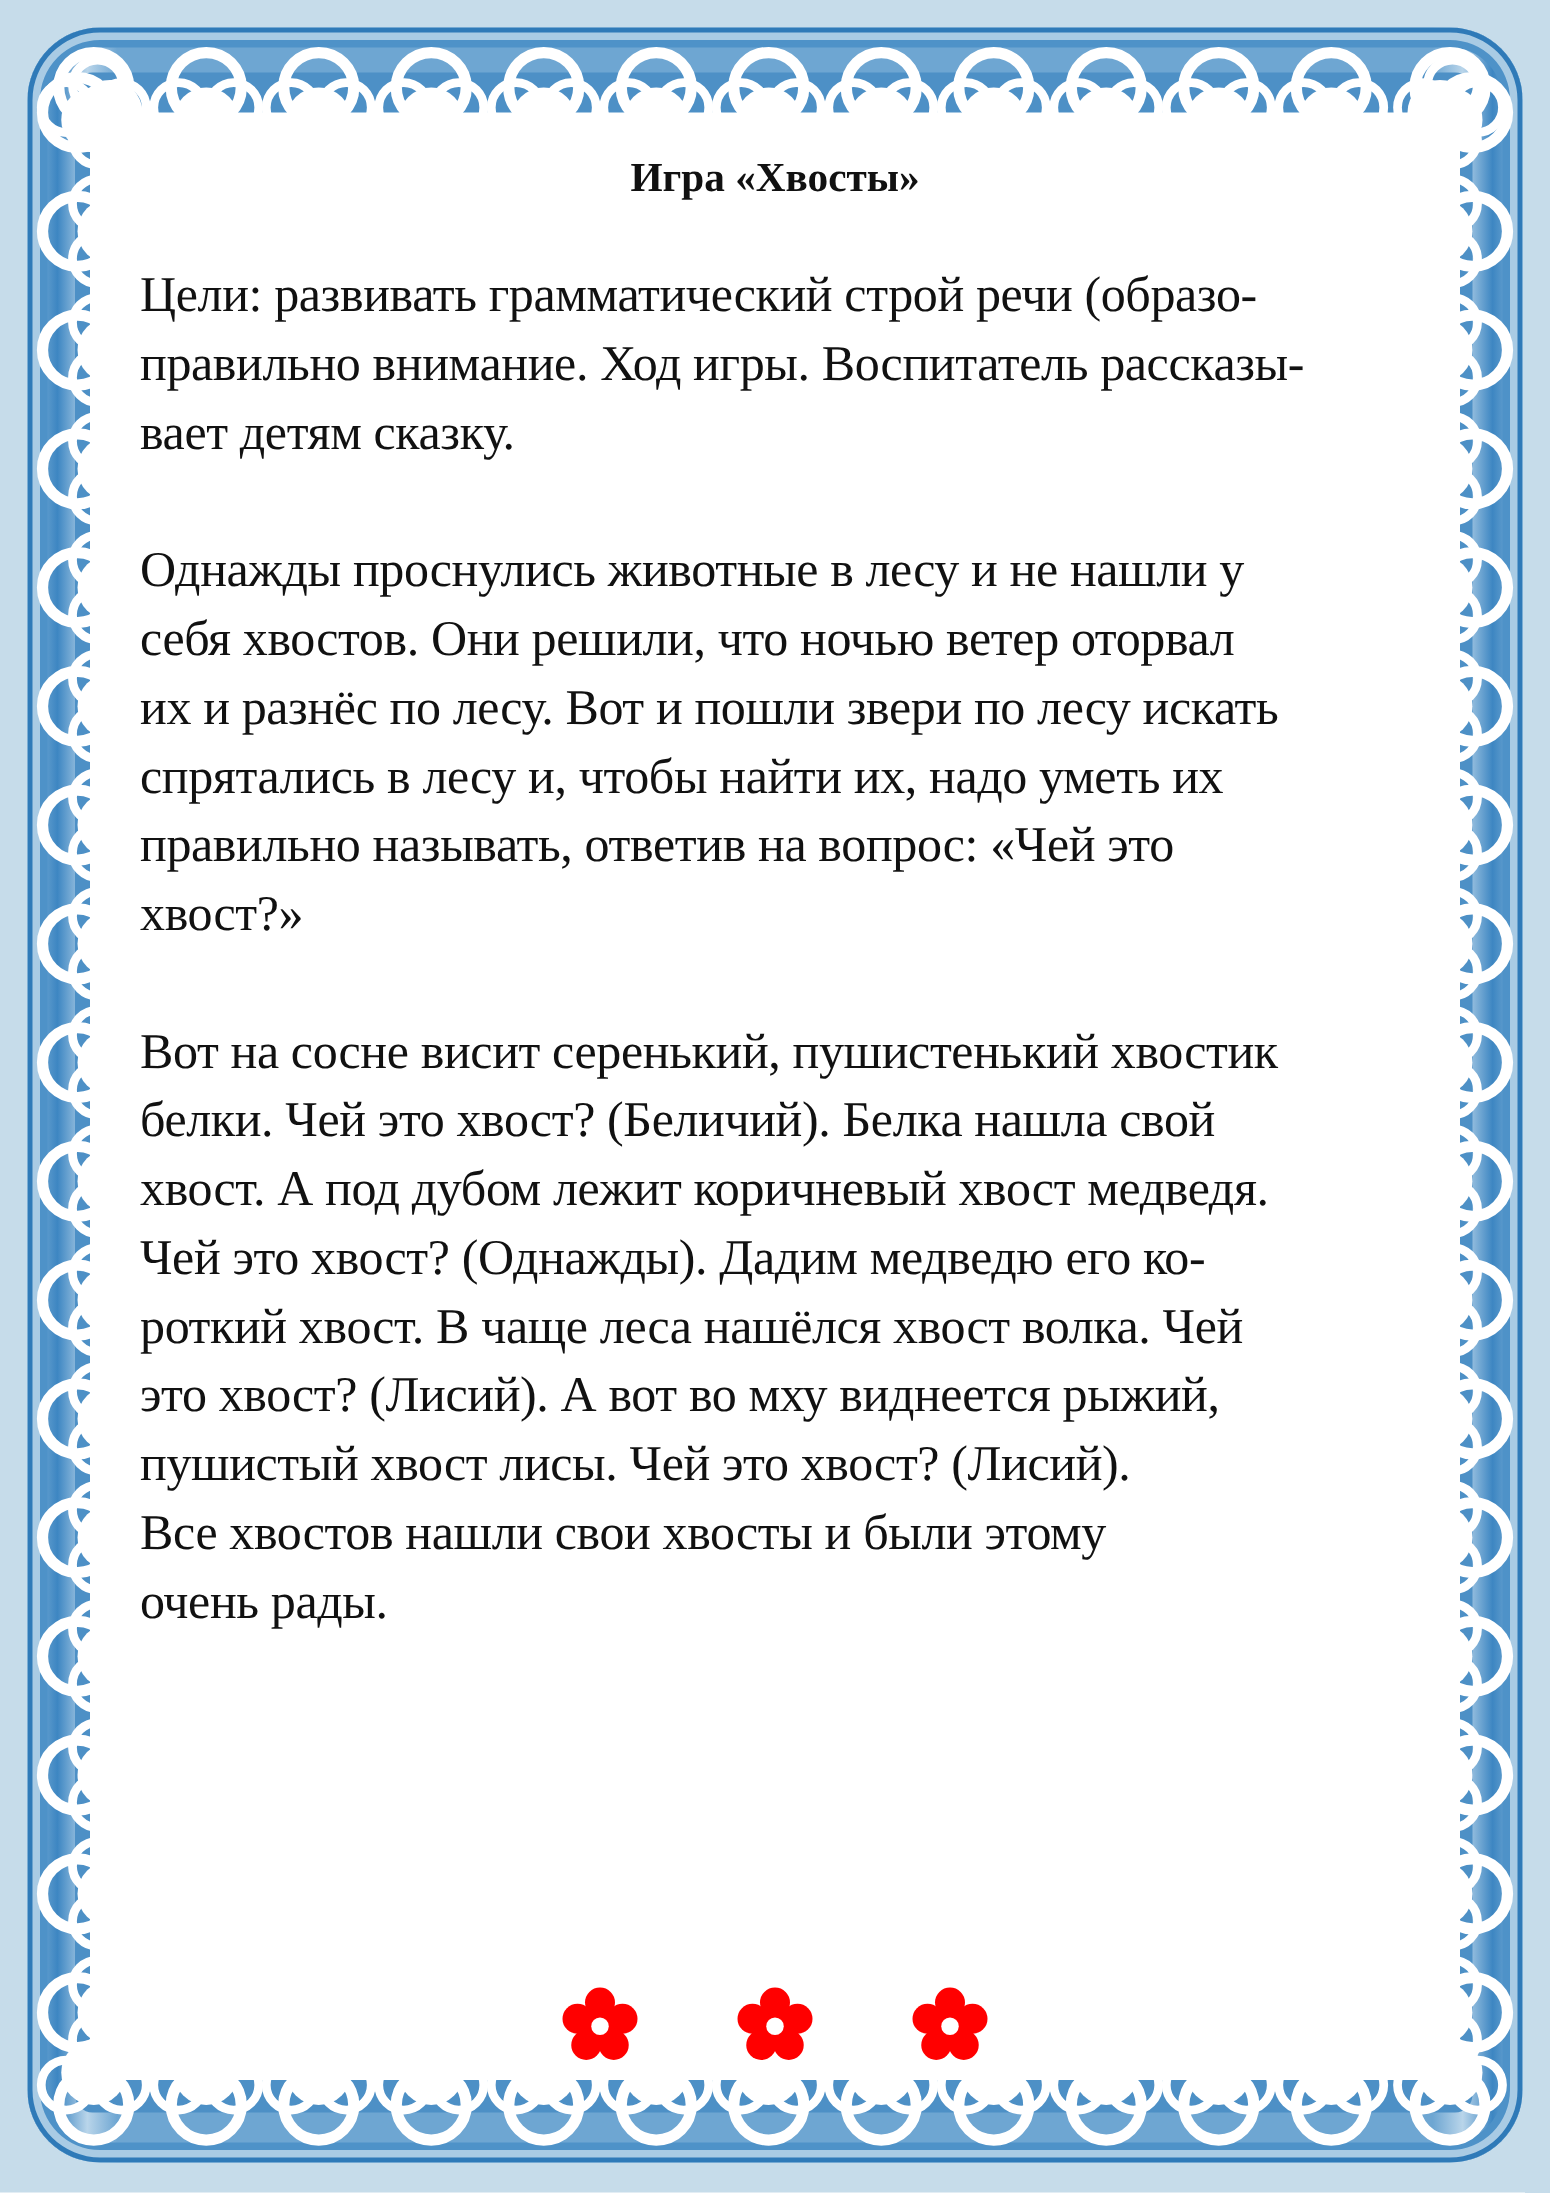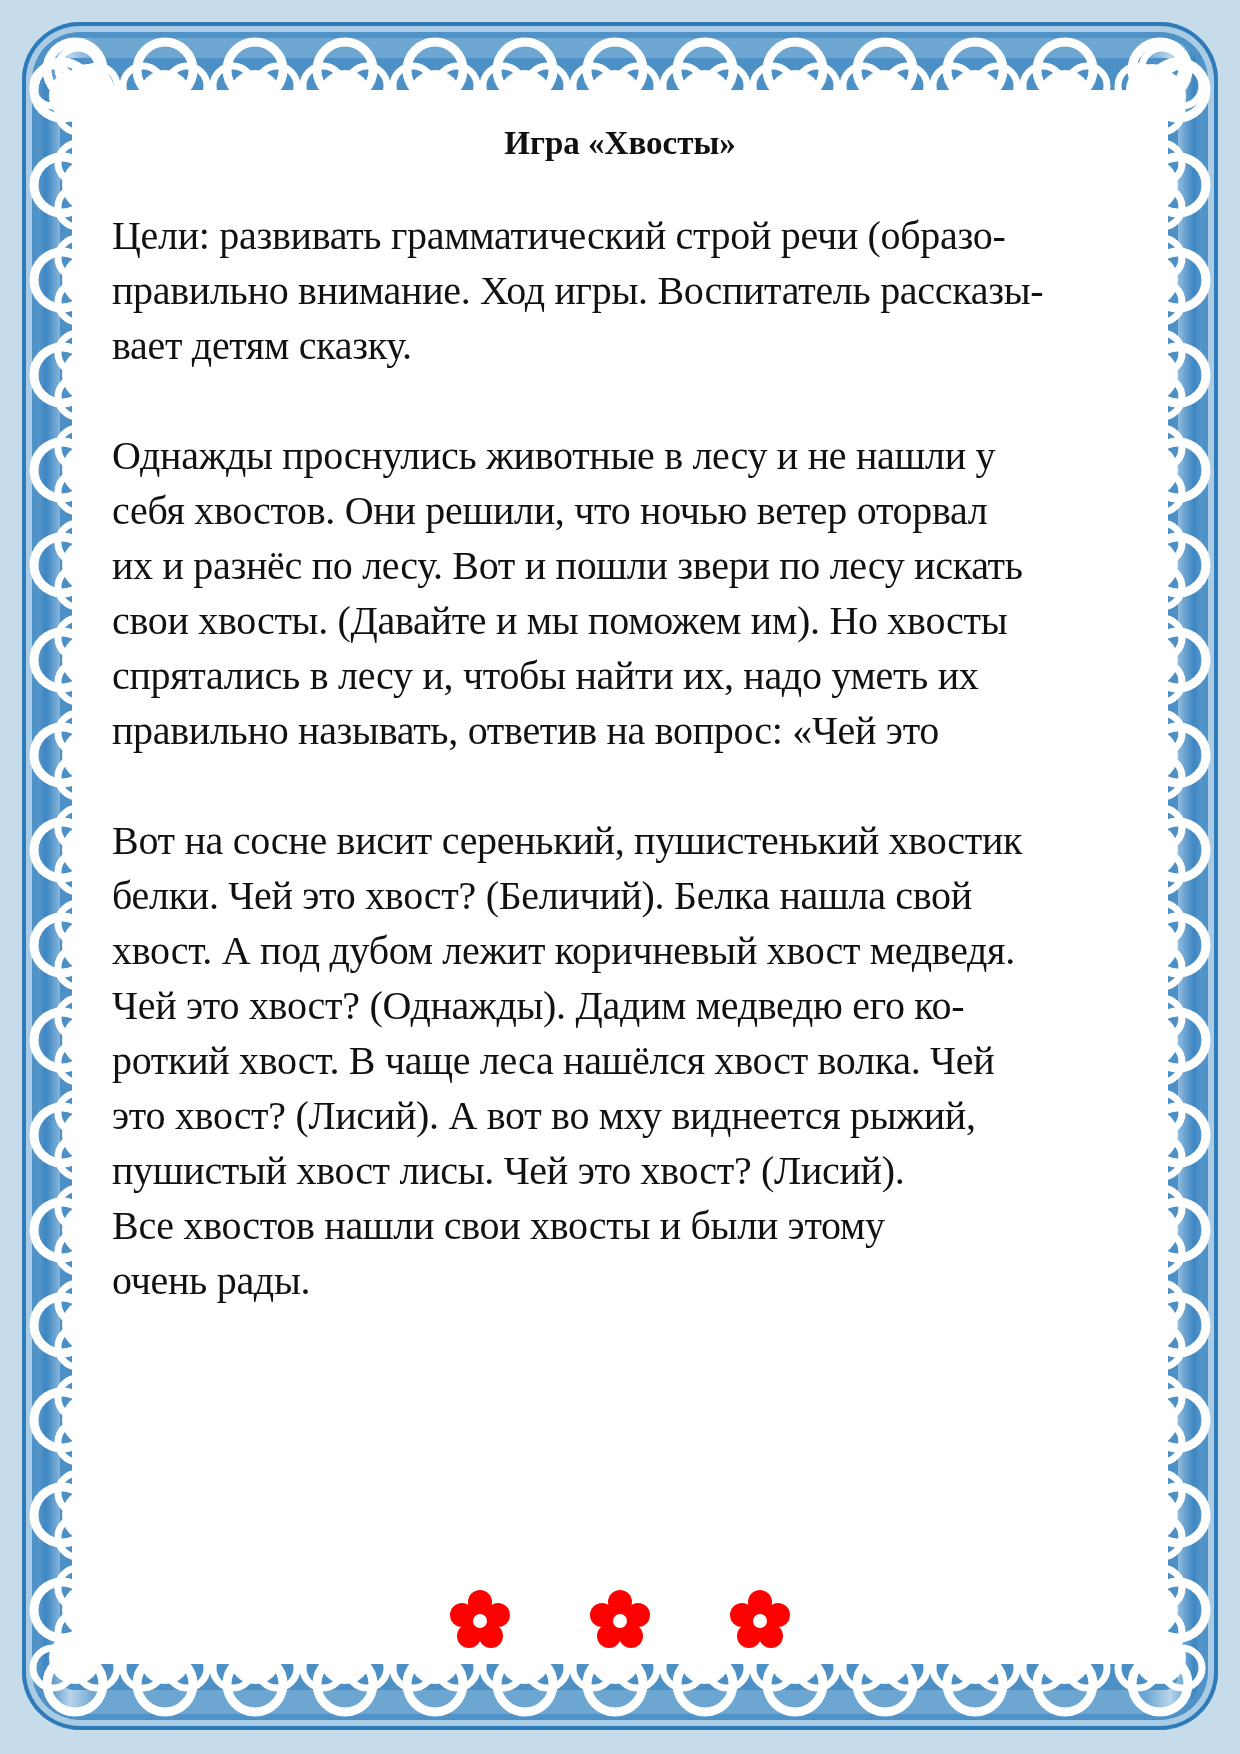--- a/index.html
+++ b/index.html
@@ -150,23 +150,23 @@
   <p>
     <span class="line">Цели: развивать грамматический строй речи (образо-</span>
     <span class="line">правильно внимание. Ход игры. Воспитатель рассказы-</span>
     <span class="line">вает детям сказку.</span>
   </p>
   <div class="para-gap"></div>
   <p>
     <span class="line">Однажды проснулись животные в лесу и не нашли у</span>
     <span class="line">себя хвостов. Они решили, что ночью ветер оторвал</span>
     <span class="line">их и разнёс по лесу. Вот и пошли звери по лесу искать</span>
-    <span class="line">свои хвосты. (Давайте и мы поможем им). Но хвосты</span>
     <span class="line">спрятались в лесу и, чтобы найти их, надо уметь их</span>
     <span class="line">правильно называть, ответив на вопрос: «Чей это</span>
+    <span class="line">хвост?»</span>
   </p>
   <div class="para-gap"></div>
   <p>
     <span class="line">Вот на сосне висит серенький, пушистенький хвостик</span>
     <span class="line">белки. Чей это хвост? (Беличий). Белка нашла свой</span>
     <span class="line">хвост. А под дубом лежит коричневый хвост медведя.</span>
     <span class="line">Чей это хвост? (Однажды). Дадим медведю его ко-</span>
     <span class="line">роткий хвост. В чаще леса нашёлся хвост волка. Чей</span>
     <span class="line">это хвост? (Лисий). А вот во мху виднеется рыжий,</span>
     <span class="line">пушистый хвост лисы. Чей это хвост? (Лисий).</span>

